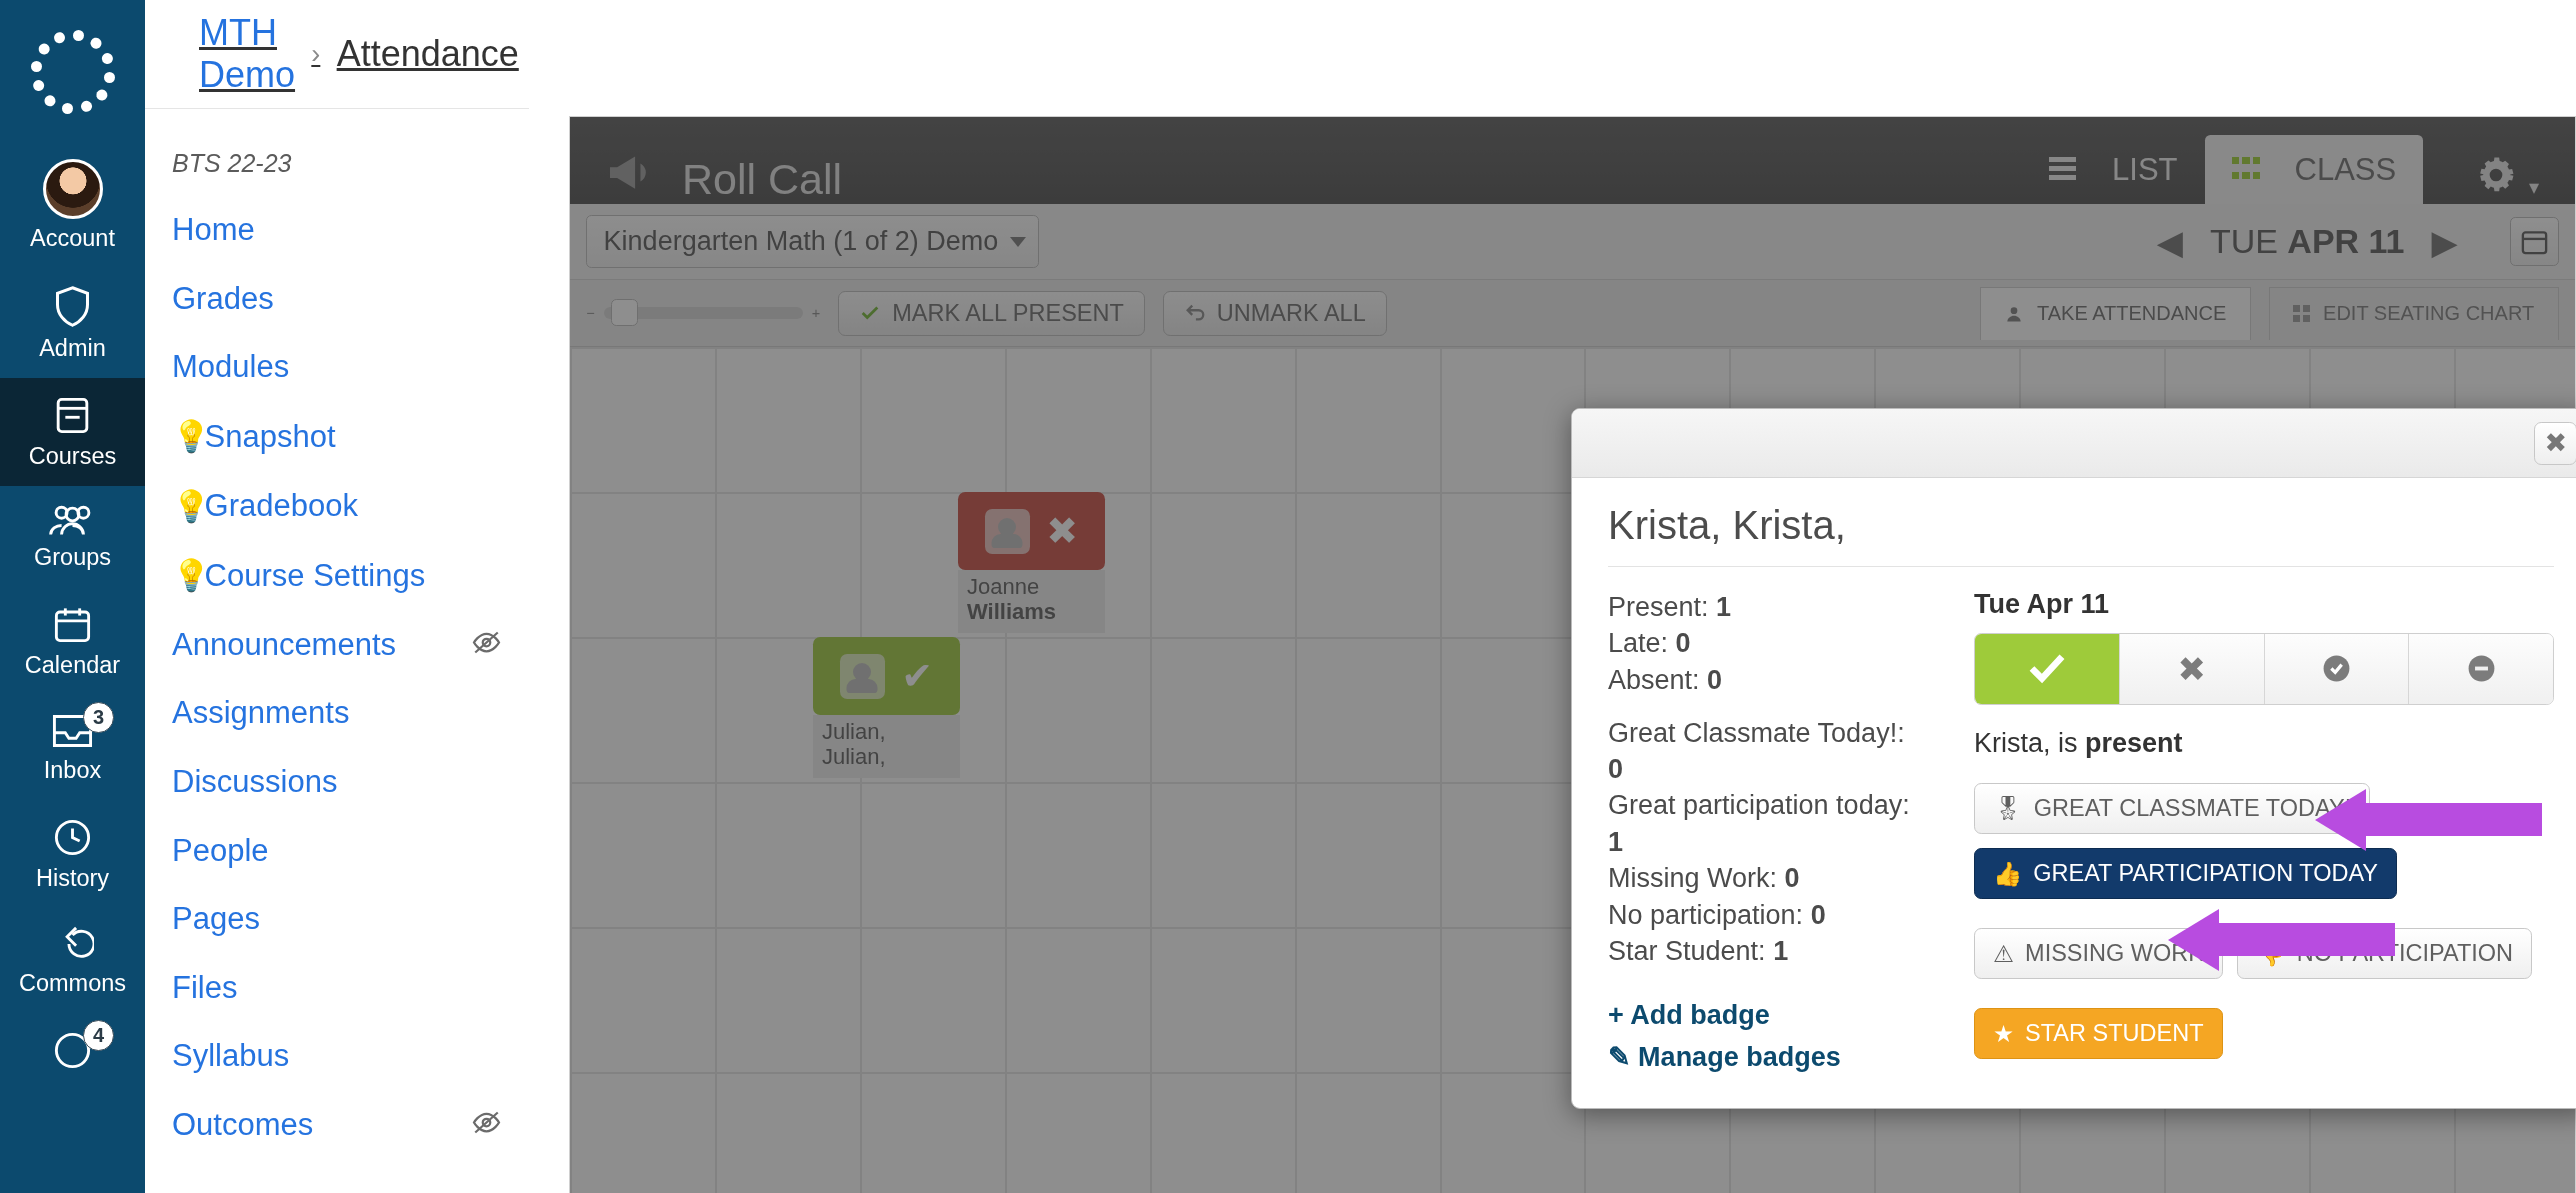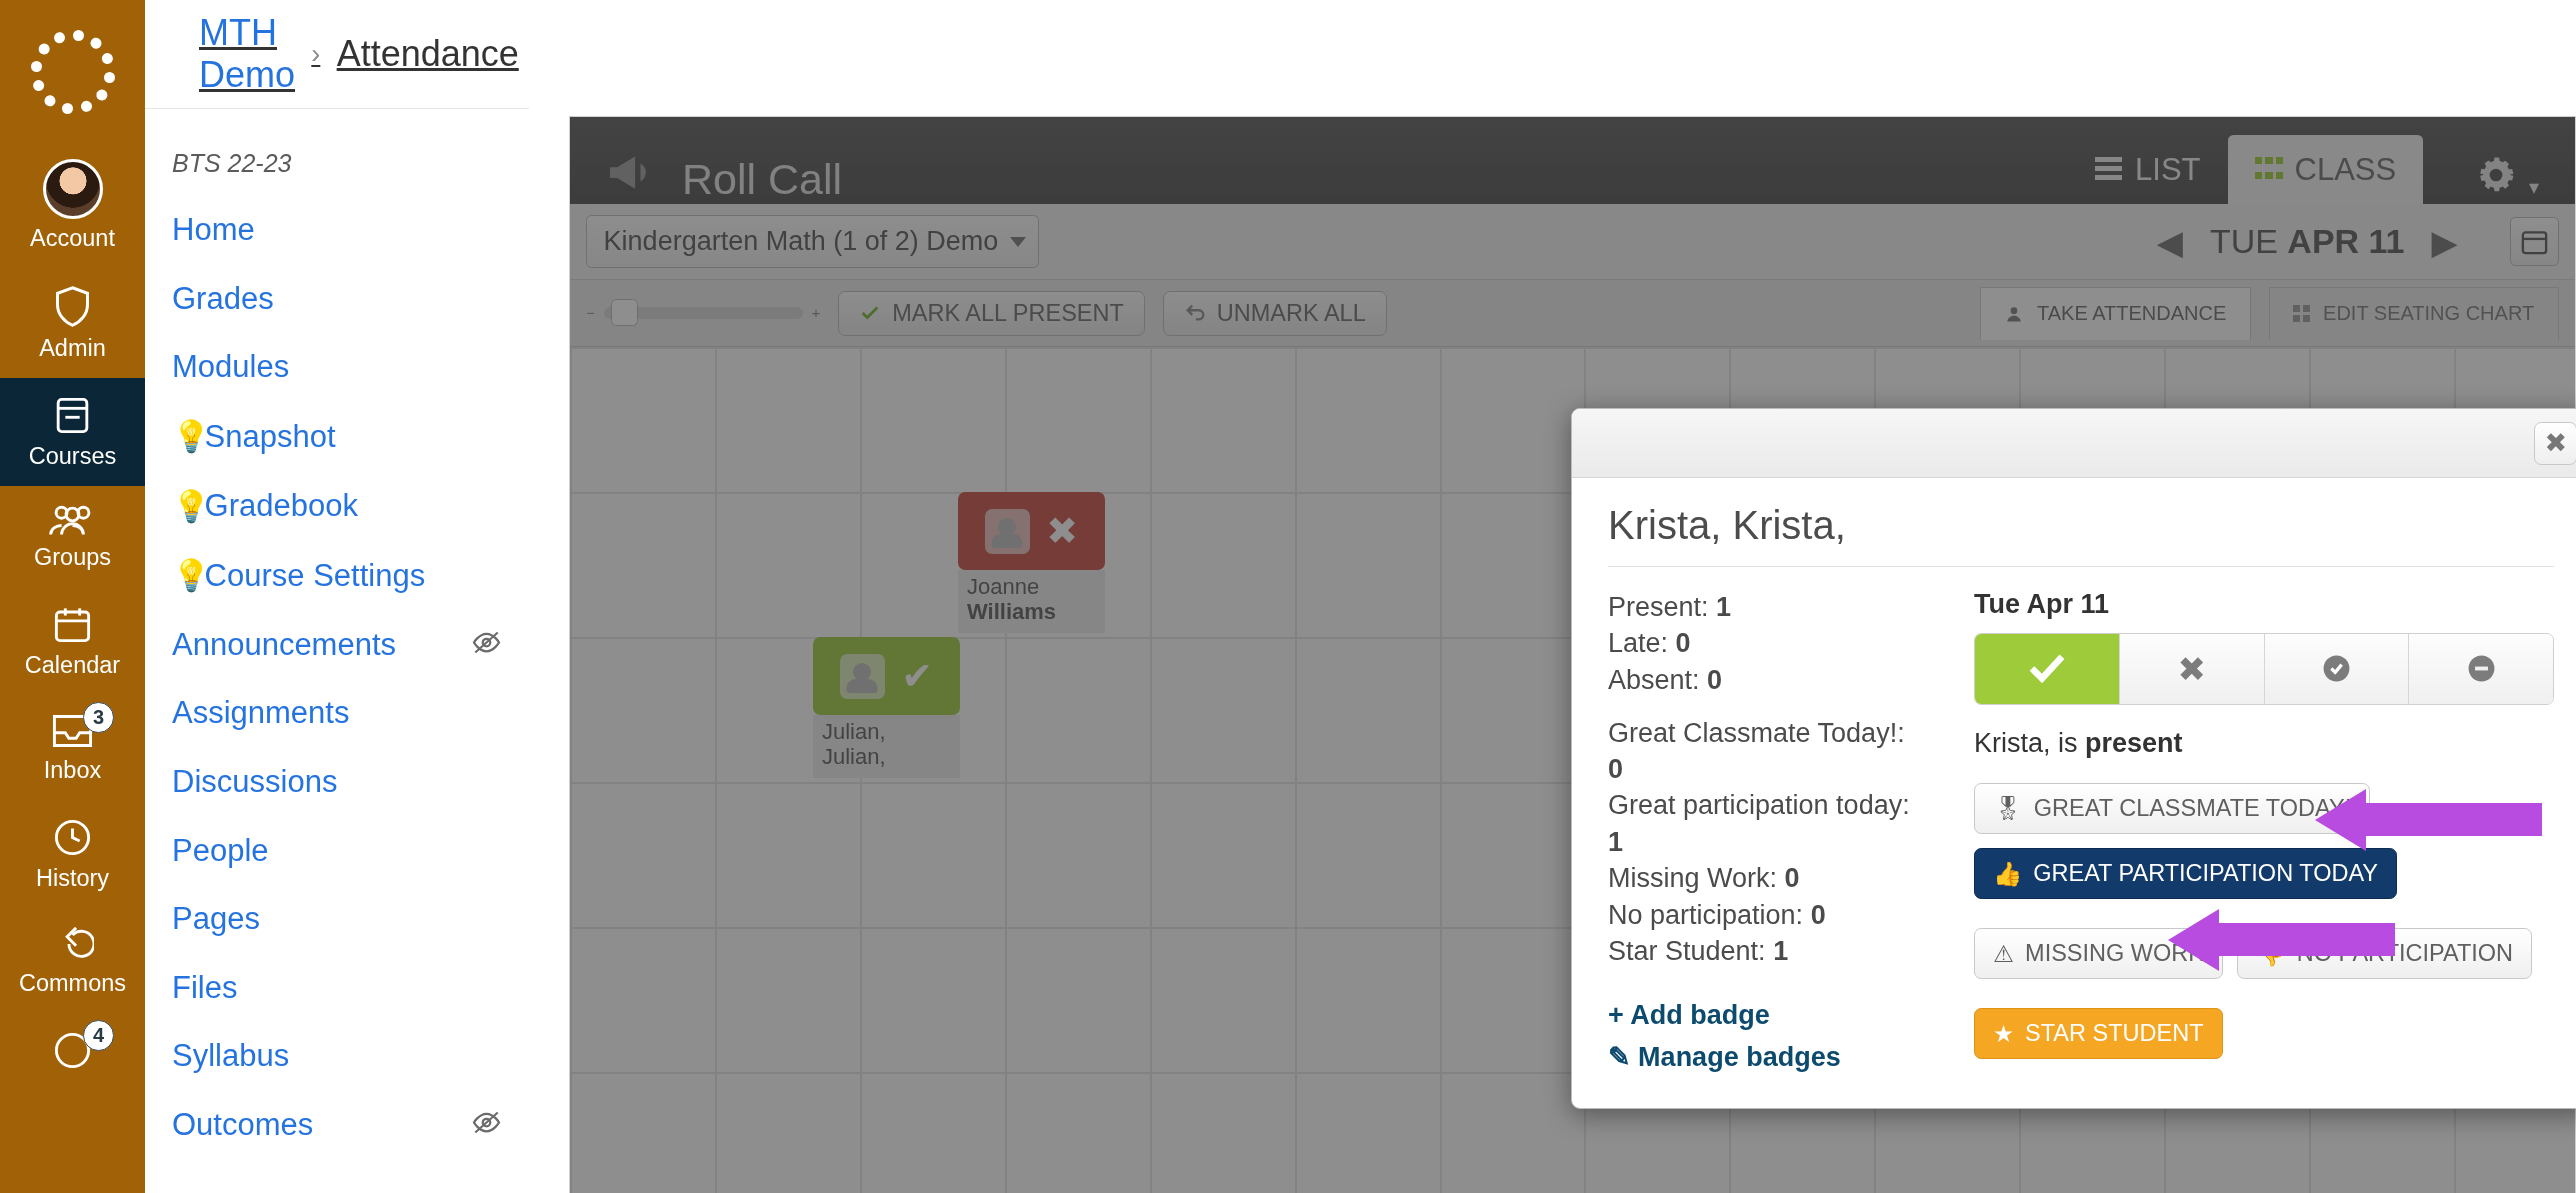--- a/index.html
+++ b/index.html
@@ -1,20 +1,20 @@
 <!DOCTYPE html>
 <html style="font-size:14.5px"><head>
 <meta charset="utf-8">
 <style>
   * { box-sizing: border-box; margin: 0; padding: 0; }
   html, body { width: 2576px; height: 1194px; font-family: "Helvetica Neue", Arial, sans-serif; overflow: hidden; color: #333; }
   body { display: flex; }
 
   
-  .rail { width: 145px; height: 100%; background: #a16207; display: flex; flex-direction: column; align-items: flex-end; color: #fff; flex-shrink: 0; }
+  .rail { width: 145px; height: 100%; background: #0c4a6e; display: flex; flex-direction: column; align-items: flex-end; color: #fff; flex-shrink: 0; }
   .rail .logo-cell { width: 145px; height: 143px; display: flex; align-items: center; justify-content: center; }
   .rail .rail-item { width: 145px; display: flex; flex-direction: column; align-items: center; padding: 16.3px 0; cursor: pointer; position: relative; }
   .rail .rail-item.selected { background: #0b2636; }
   .rail .rail-label { font-size: 23.5px; margin-top: 5.4px; }
   .rail .rail-icon { display: block; }
   .avatar-img { width: 60px; height: 60px; border-radius: 50%; border: 3.6px solid #fff; background: radial-gradient(circle at 50% 35%, #f3c9a5 0 30%, #2b1a10 31% 60%, #5b3e2a 61% 100%); }
   .rail-badge { position: absolute; top: 7.2px; right: 31px; min-width: 31px; height: 31px; border-radius: 15.4px; background: #fff; color: #2b3b46; font-size: 20px; display: flex; align-items: center; justify-content: center; border: 1.8px solid #394b58; font-weight: 600; }
 
   
   .dots-logo { width: 74px; height: 74px; position: relative; }
@@ -38,21 +38,21 @@
 
   
   .main { flex: 1; position: relative; background: #fff; }
   .main-inner { position: absolute; left: 40px; right: 0; top: 116px; bottom: 0; border: 0.9px solid #d0d0d0; }
   .overlay { position: absolute; inset: 0; background: rgba(50,50,50,0.55); z-index: 5; pointer-events: none; }
 
   .rc-header { height: 87px; background: linear-gradient(#5a5a5a,#4a4a4a); display: flex; align-items: flex-end; padding: 0 36px; color: #e2e2e2; font-size: 43px; }
   .rc-header .mega { margin-right: 25px; opacity: .7; }
   .rc-header .spacer { flex: 1; }
   .view-toggle-wrap { display: flex; align-items: center; gap: 0; }
-  .view-toggle { display: flex; align-items: center; gap: 7px; padding: 16.3px 27px; font-size: 31px; color: #efefef; cursor: pointer; }
+  .view-toggle { display: flex; align-items: center; gap: 30px; padding: 16.3px 27px; font-size: 31px; color: #efefef; cursor: pointer; }
   .view-toggle.active { background: #f3f3f3; color: #6c6c6c; border-radius: 5.4px 5.4px 0 0; }
   .view-toggle .vt-icon { display: flex; flex-wrap: wrap; width: 33px; height: 25px; gap: 3.6px; }
   .view-toggle .vt-icon span { width: 7.2px; height: 7.2px; background: currentColor; }
   .view-toggle.active .vt-icon span { background: #9bd12d; }
   .view-toggle.list .vt-icon { flex-direction: column; gap: 4.5px; }
   .view-toggle.list .vt-icon span { width: 27px; height: 4.5px; }
   .gear { margin-left: 54px; color: #e8e8e8; cursor: pointer; }
 
   .rc-row2 { height: 76px; background: #f1f1f1; border-bottom: 0.9px solid #d4d4d4; display: flex; align-items: center; padding: 0 16.3px; }
   .section-dd { height: 53px; border: 0.9px solid #bdbdbd; background: linear-gradient(#fdfdfd,#efefef); border-radius: 5.4px; padding: 0 40px 0 16.3px; font-size: 27px; color: #555; display: flex; align-items: center; position: relative; cursor: pointer; }

